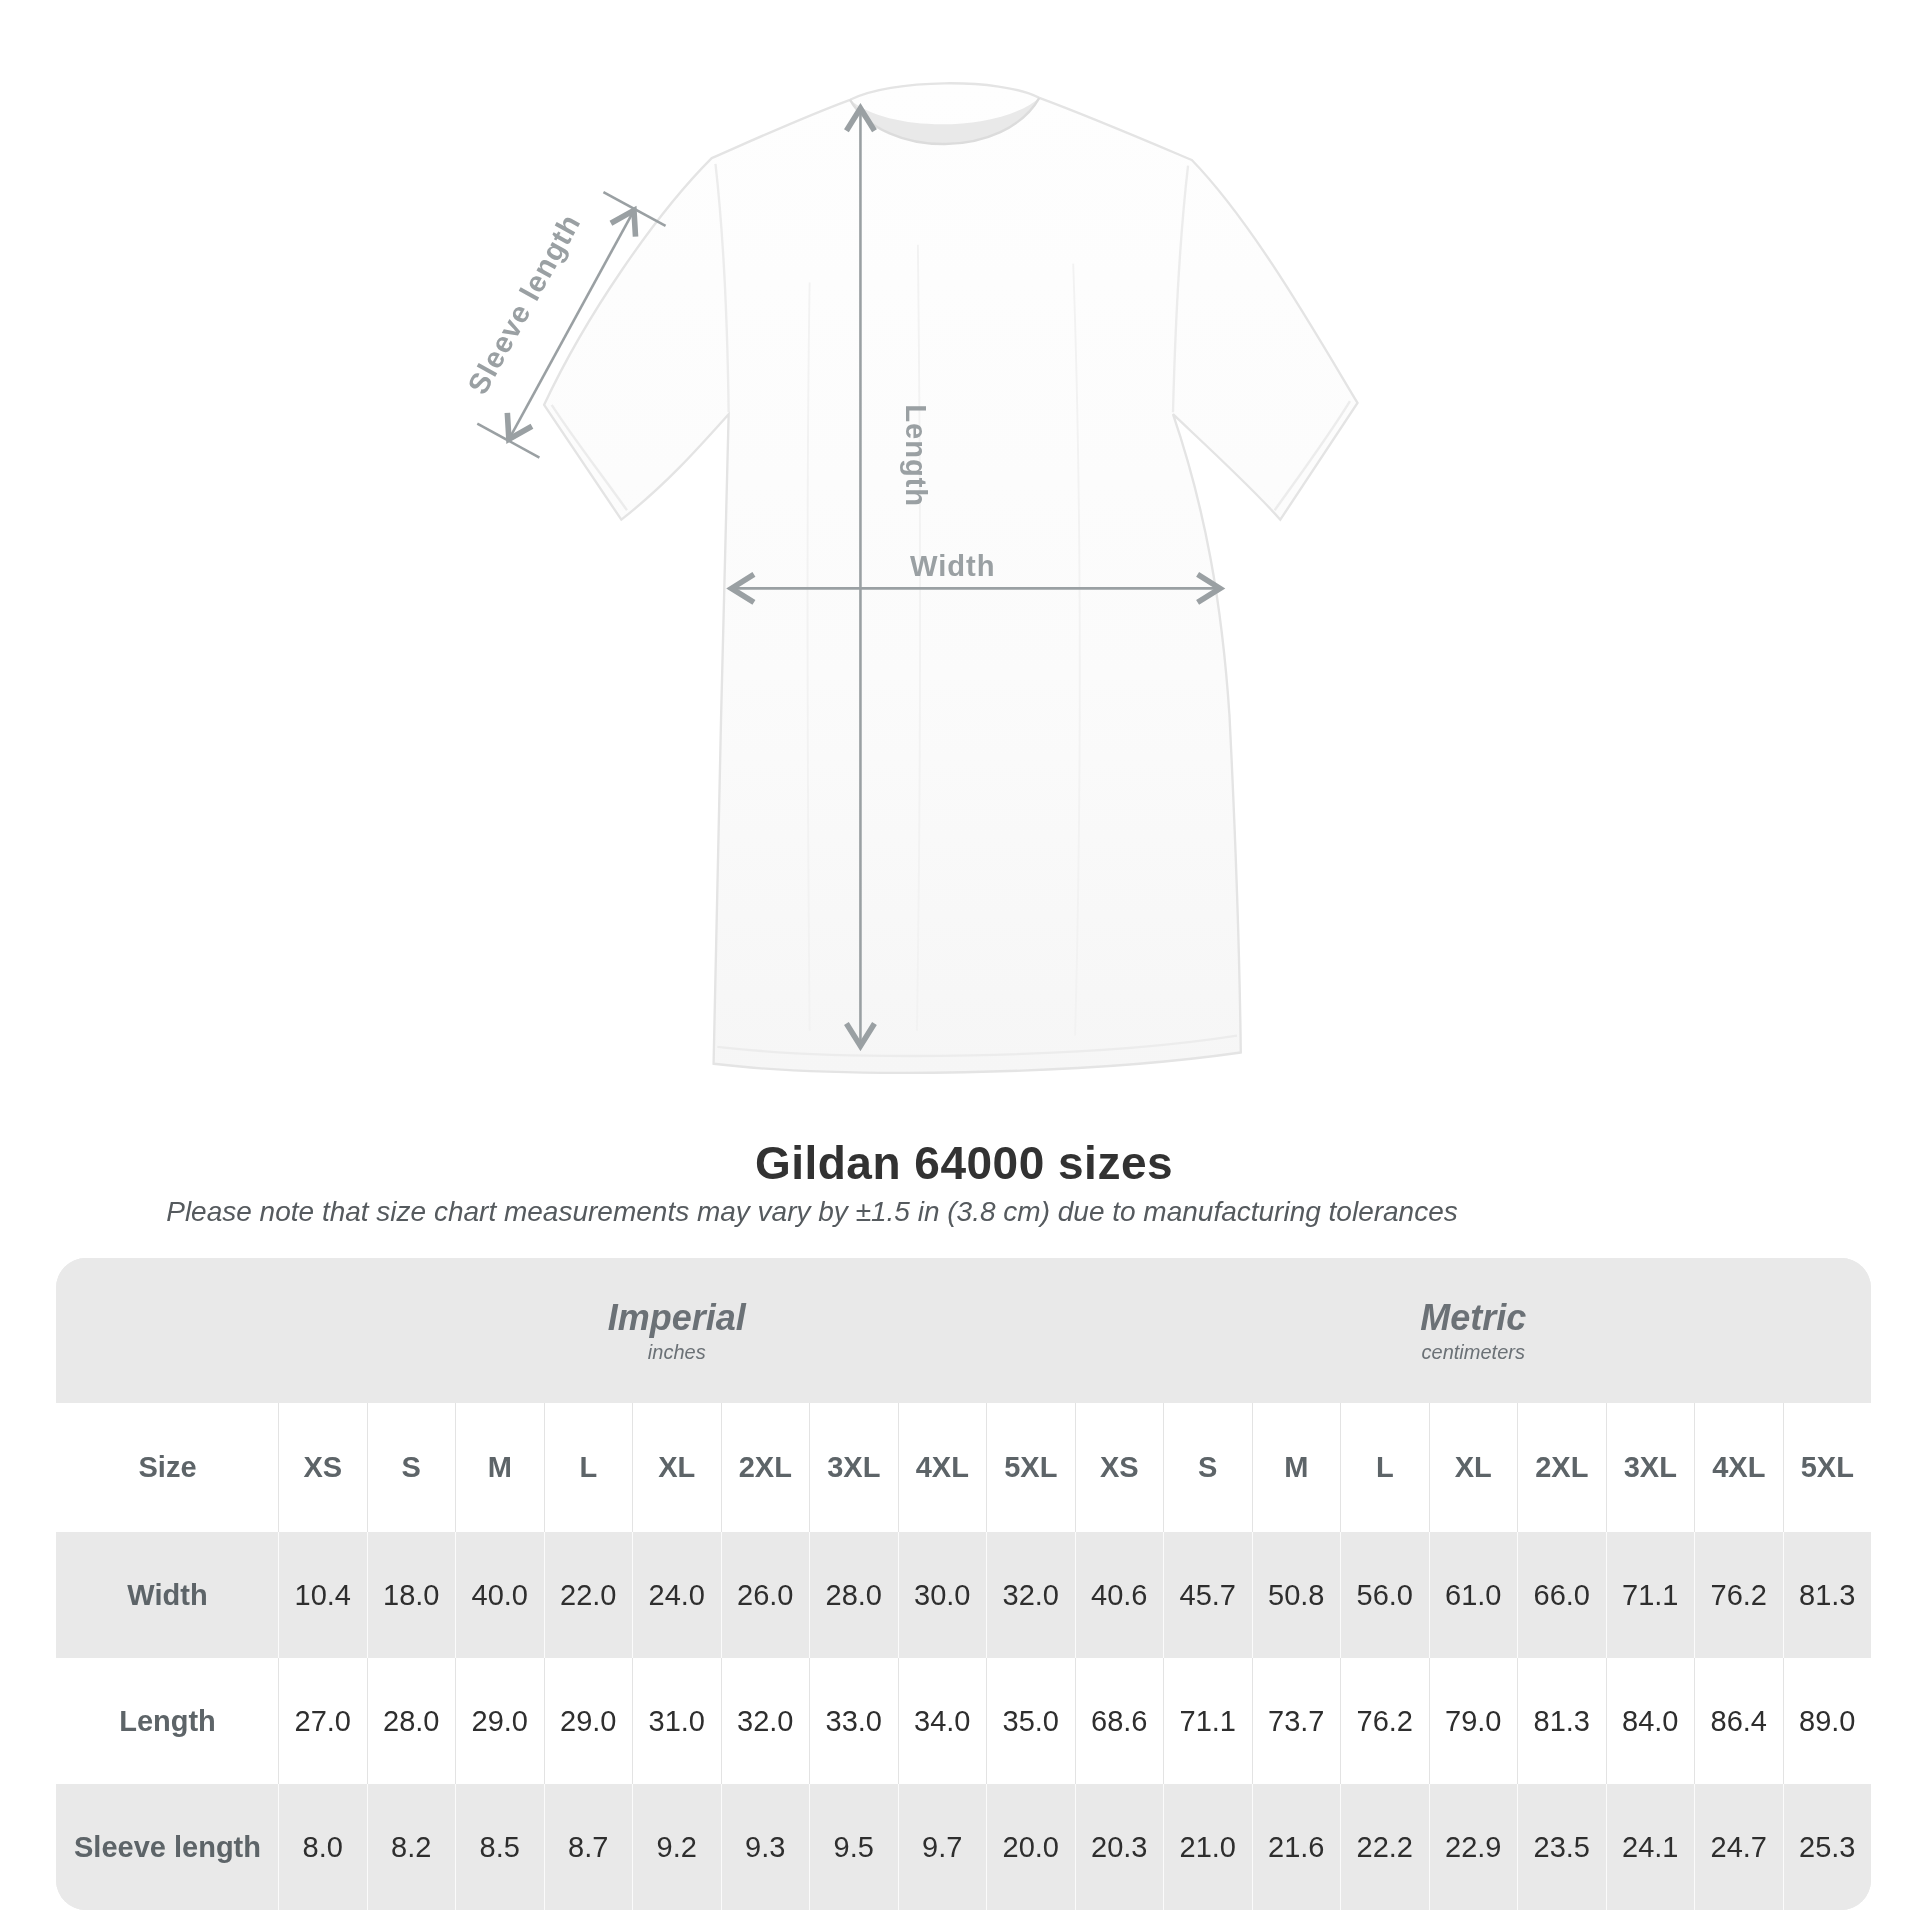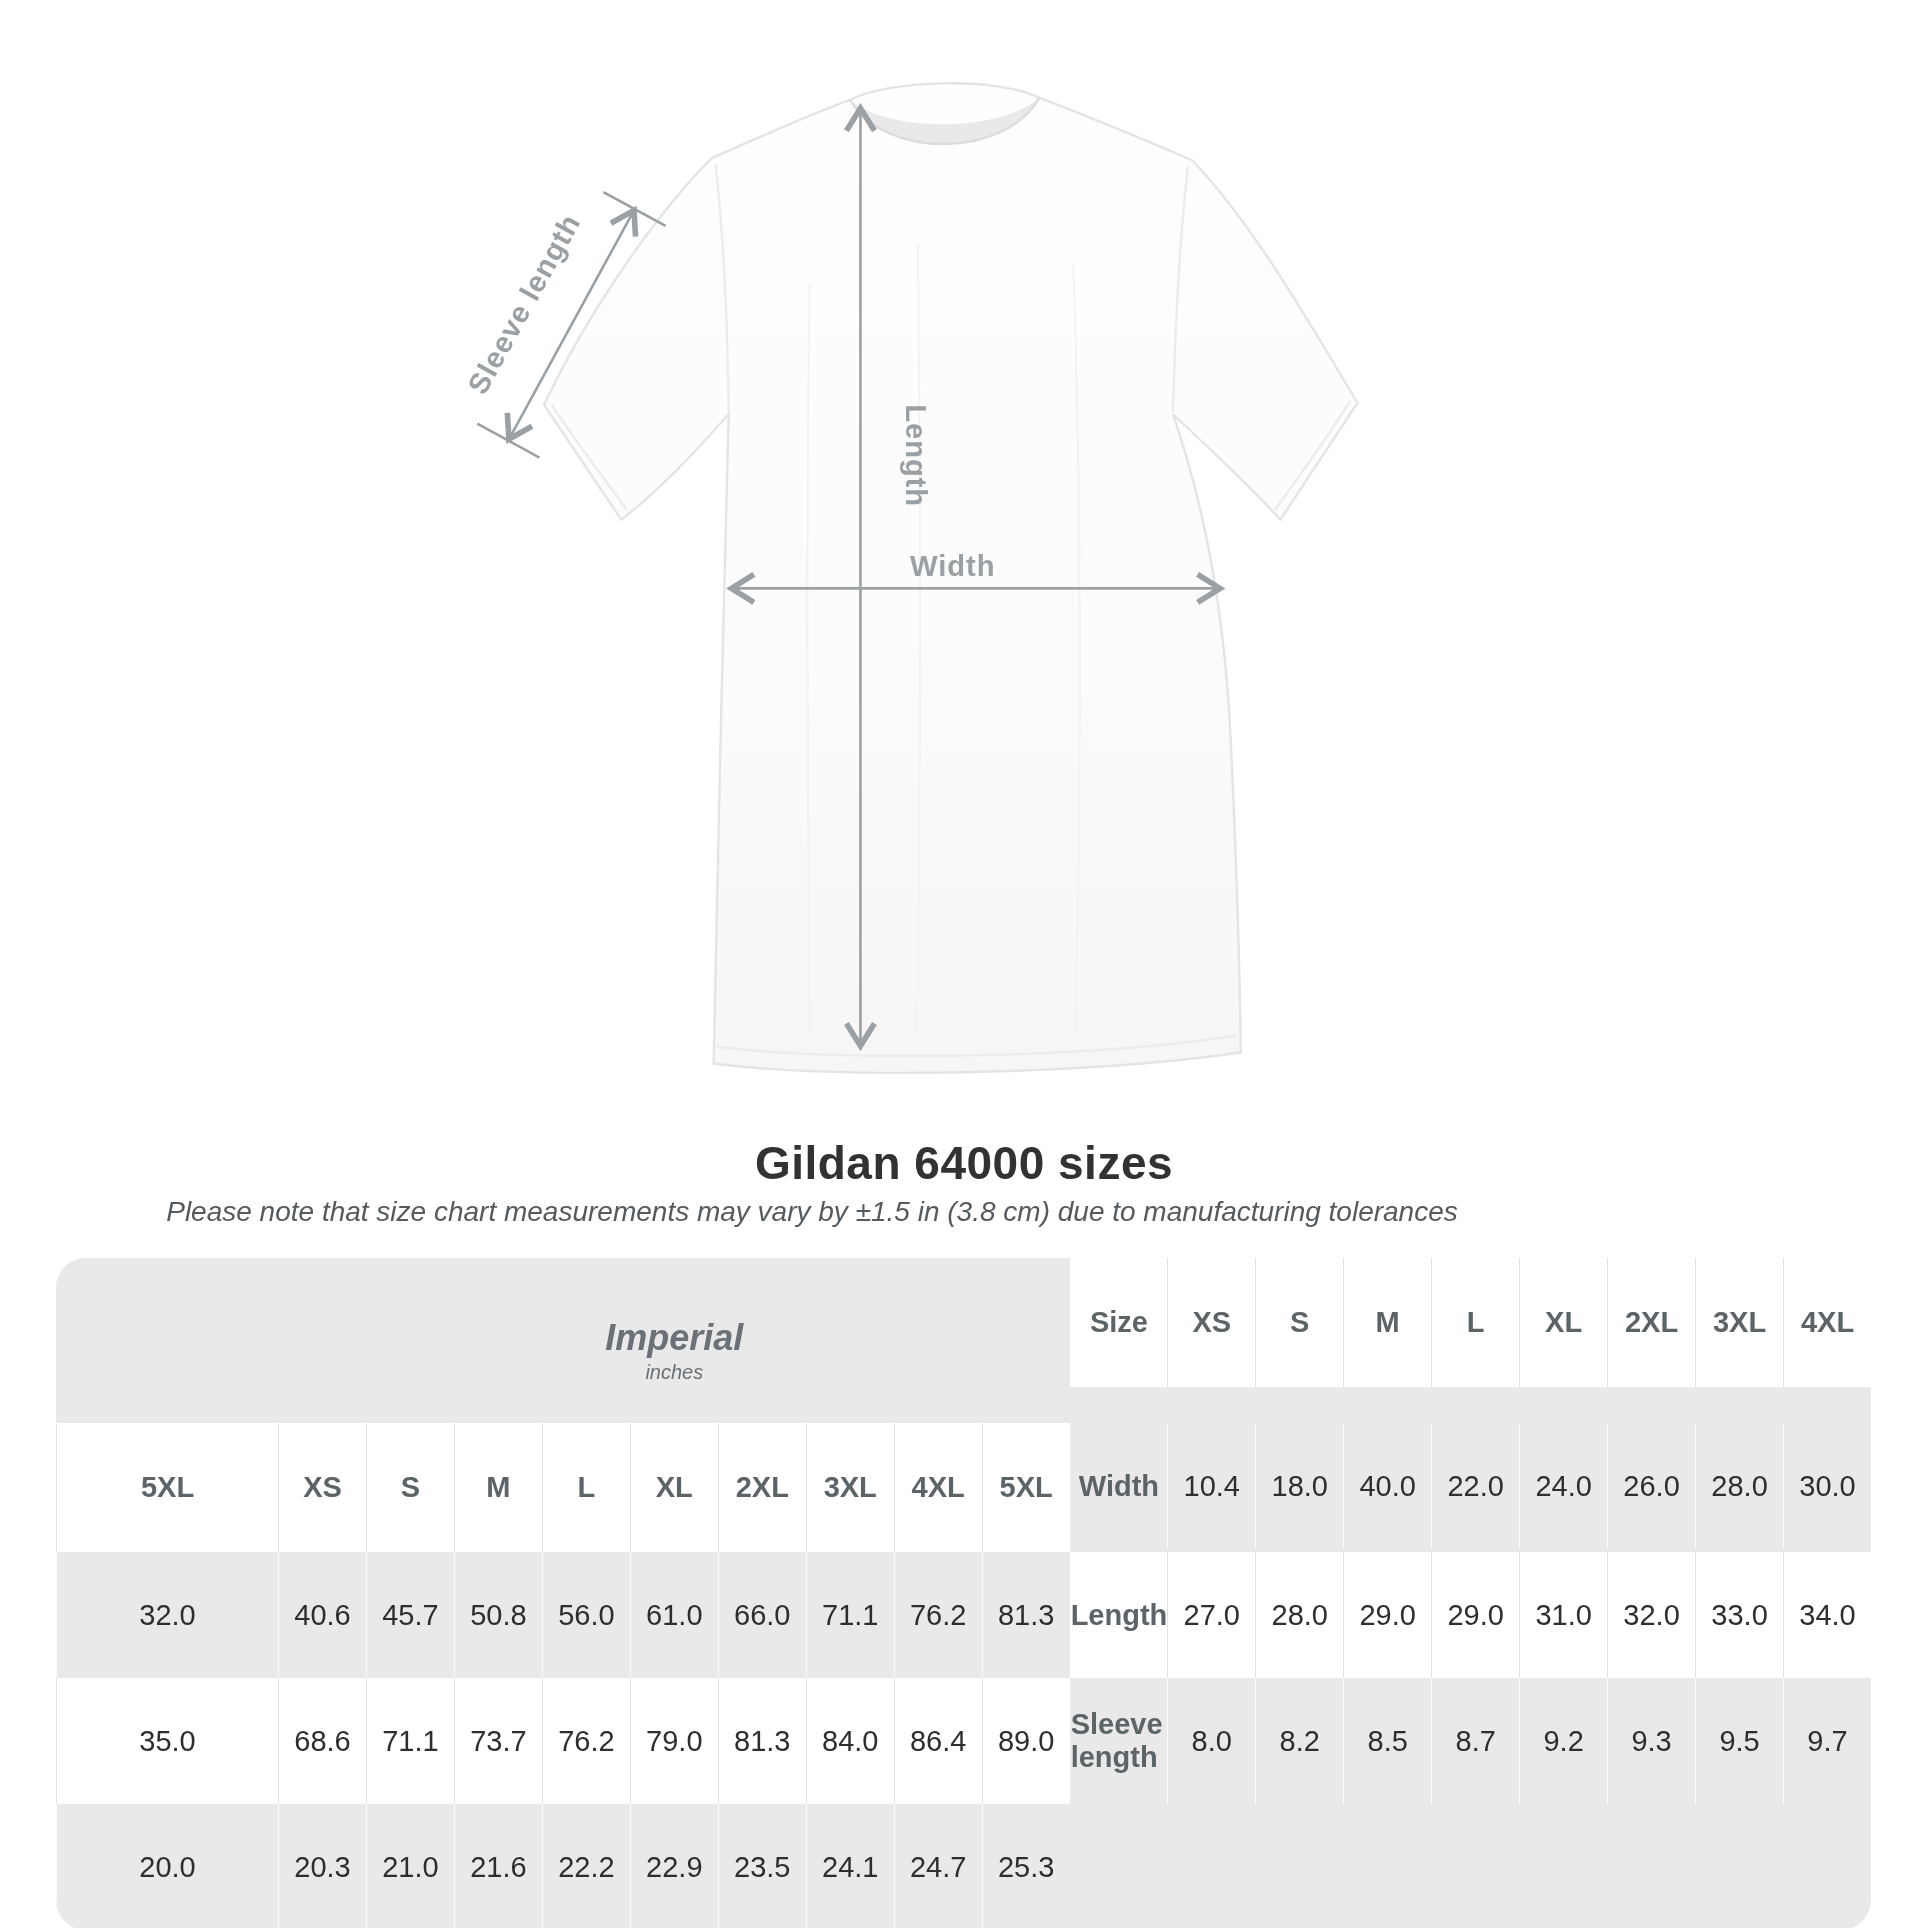--- a/index.html
+++ b/index.html
@@ -13,21 +13,21 @@
   .tbl{position:absolute;left:56px;top:1258px;width:1815px;background:#e9e9e9;
        border-radius:30px;overflow:hidden;display:grid;
        grid-template-columns:222px repeat(18,1fr);}
   .cell{display:flex;align-items:center;justify-content:center;
         font-size:29px;color:#2e2e2e;border-left:1.9px solid transparent;}
   .h-g{height:145px}.h-s{height:129px}.h-d{height:126px}
   .bg-w{background:#ffffff}.bg-g{background:#e9e9e9}
   .sep-w{border-left-color:#e3e3e3}.sep-g{border-left-color:#fbfbfb}
   .rl{font-weight:bold;color:#5d6468;}
   .sz{font-weight:bold;color:#5d6468;}
-  .gcell{flex-direction:column;justify-content:center;gap:2px;padding-top:20px;}
+  .gcell{flex-direction:column;justify-content:center;gap:2px;padding-top:0;}
   .glabel{font-size:36px;font-weight:bold;font-style:italic;color:#6b7176;}
   .gunit{font-size:20px;font-style:italic;color:#6b7176;}
 </style>
 </head>
 <body>
 
 <div class="page">
 
   <svg class="shirt-svg" width="1928" height="1205" viewBox="0 0 2048 1280">
     <defs>
@@ -88,20 +88,24 @@
   </svg>
 
   <div class="title">Gildan 64000 sizes</div>
   <div class="subtitle">Please note that size chart measurements may vary by ±1.5 in (3.8 cm) due to manufacturing tolerances</div>
 
   <div class="tbl" id="size-table">
       <div class="cell h-g bg-g"></div>
       <div class="cell h-g bg-g gcell" style="grid-column: span 9;">
         <div class="glabel">Imperial</div>
         <div class="gunit">inches</div>
+      </div>
+      <div class="cell h-g bg-g gcell" style="grid-column: span 9;">
+        <div class="glabel">Metric</div>
+        <div class="gunit">centimeters</div>
       </div>
       <div class="cell h-s bg-w rl">Size</div>
       <div class="cell h-s bg-w sz sep-w">XS</div>
       <div class="cell h-s bg-w sz sep-w">S</div>
       <div class="cell h-s bg-w sz sep-w">M</div>
       <div class="cell h-s bg-w sz sep-w">L</div>
       <div class="cell h-s bg-w sz sep-w">XL</div>
       <div class="cell h-s bg-w sz sep-w">2XL</div>
       <div class="cell h-s bg-w sz sep-w">3XL</div>
       <div class="cell h-s bg-w sz sep-w">4XL</div>

